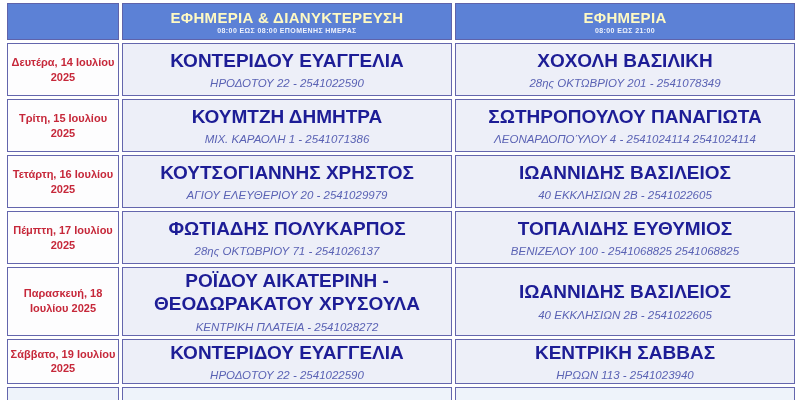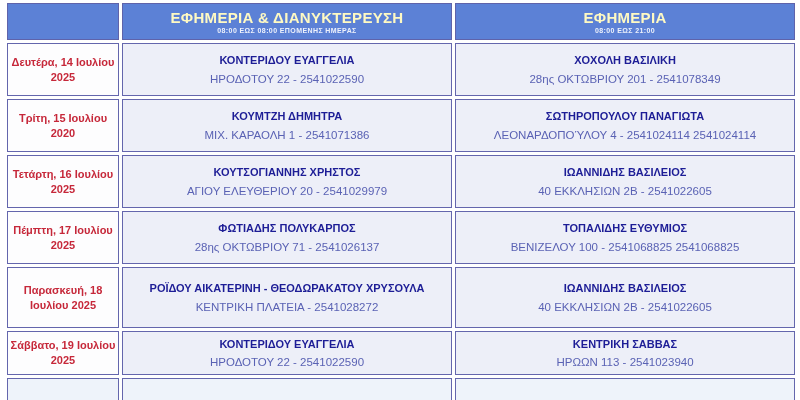--- a/index.html
+++ b/index.html
@@ -68,28 +68,29 @@
     background: #fdfdfe;
     color: #c6283a;
     font-weight: bold;
     font-size: 11px;
     line-height: 1.35;
     padding: 2px 0;
   }
   .ph-name {
     color: #1d1d96;
     font-weight: bold;
-    font-size: 11px;
+    font-size: 19px;
     line-height: 1.2;
     text-align: center;
   }
   .ph-addr {
     color: #5a62b4;
     font-size: 11.5px;
     margin-top: 5px;
+    font-style: italic;
   }
 </style>
 </head>
 <body>
 
 <div class="page">
   <div class="duty-table">
 
     <div class="trow header">
       <div class="tcell col-date"></div>
@@ -109,21 +110,21 @@
         <div class="ph-name">ΚΟΝΤΕΡΙΔΟΥ ΕΥΑΓΓΕΛΙΑ</div>
         <div class="ph-addr">ΗΡΟΔΟΤΟΥ 22 - 2541022590</div>
       </div>
       <div class="tcell col-day">
         <div class="ph-name">ΧΟΧΟΛΗ ΒΑΣΙΛΙΚΗ</div>
         <div class="ph-addr">28ης ΟΚΤΩΒΡΙΟΥ 201 - 2541078349</div>
       </div>
     </div>
 
     <div class="trow body">
-      <div class="tcell col-date date-cell">Τρίτη, 15 Ιουλίου 2020</div>
+      <div class="tcell col-date date-cell">Τρίτη, 15 Ιουλίου 2025</div>
       <div class="tcell col-night">
         <div class="ph-name">ΚΟΥΜΤΖΗ ΔΗΜΗΤΡΑ</div>
         <div class="ph-addr">ΜΙΧ. ΚΑΡΑΟΛΗ 1 - 2541071386</div>
       </div>
       <div class="tcell col-day">
         <div class="ph-name">ΣΩΤΗΡΟΠΟΥΛΟΥ ΠΑΝΑΓΙΩΤΑ</div>
         <div class="ph-addr">ΛΕΟΝΑΡΔΟΠΟΎΛΟΥ 4 - 2541024114 2541024114</div>
       </div>
     </div>
 

